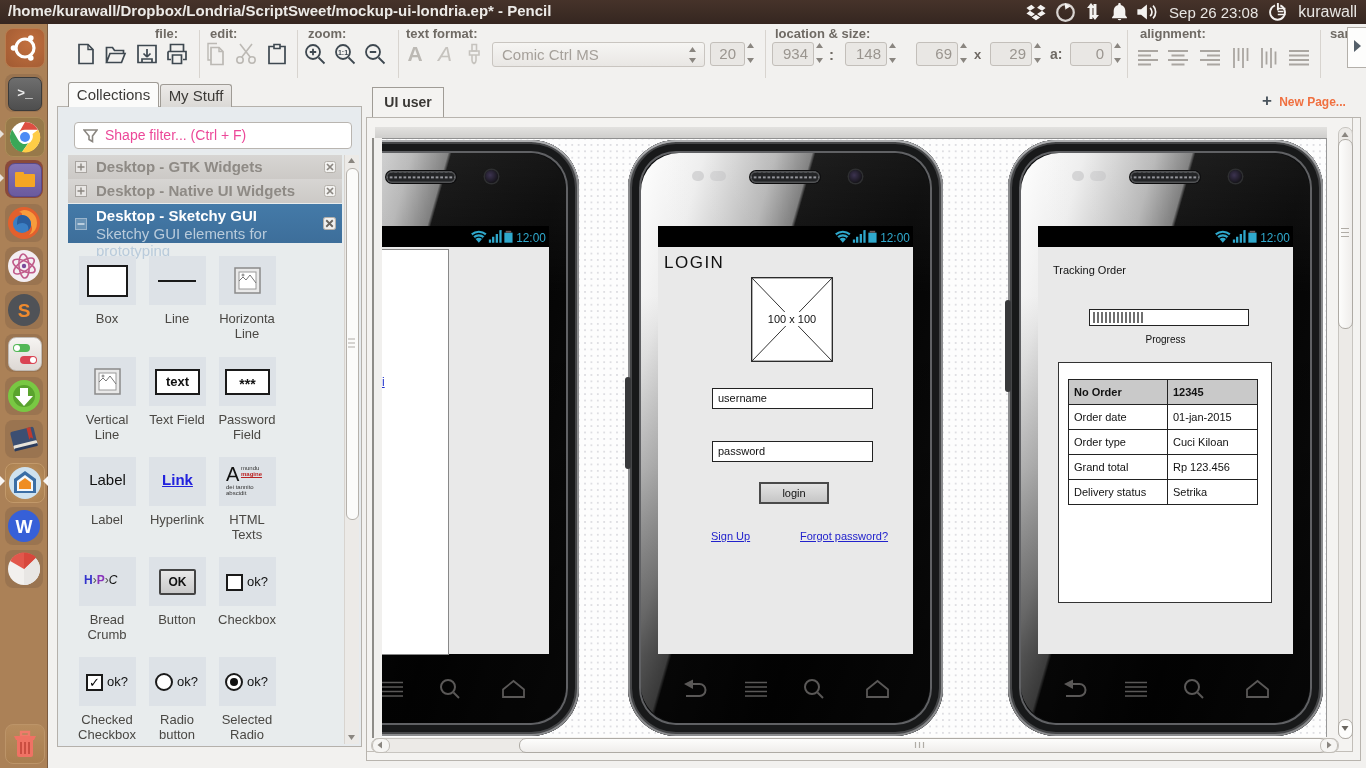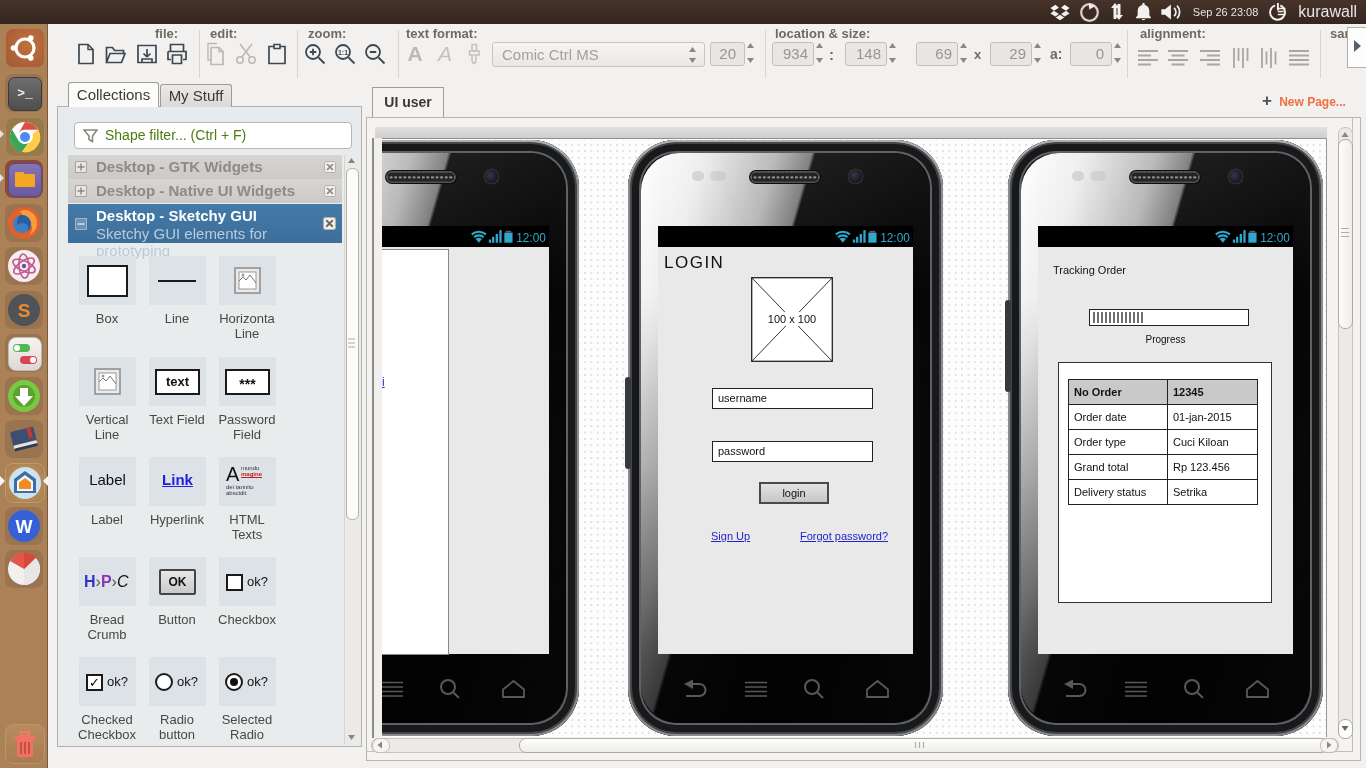--- a/index.html
+++ b/index.html
@@ -4,40 +4,40 @@
 <style>
   html,body{margin:0;padding:0;}
   #app{position:relative;width:1366px;height:768px;overflow:hidden;
     font-family:"Liberation Sans",sans-serif;background:#f2f1ef;}
   .abs{position:absolute;}
   
   #toppanel{left:0;top:0;width:1366px;height:24px;
     background:linear-gradient(#46332a,#352620);color:#e9e7e4;}
   #title{left:8px;top:2px;font-size:15px;font-weight:bold;color:#eceae7;}
   #tray{right:9px;top:0;height:24px;display:flex;align-items:center;gap:9px;color:#f2f0ee;}
-  #tray .txt{font-size:11px;color:#e8e6e3;}
+  #tray .txt{font-size:15px;color:#e8e6e3;}
   
   #toolbar{left:48px;top:24px;width:1318px;height:61px;background:#f2f1ef;}
   .tlabel{position:absolute;top:2px;font-size:13px;font-weight:bold;color:#6f6a64;}
   .tsep{position:absolute;top:6px;width:1px;height:48px;background:#d8d4cf;}
   .ticon{position:absolute;top:18px;width:24px;height:24px;}
   .spin{position:absolute;border:1px solid #c3bfba;border-radius:3px;background:#e9e7e4;
     color:#9a958f;font-size:15px;text-align:right;line-height:22px;}
   .spinarr{position:absolute;width:13px;height:24px;}
   .combo{position:absolute;border:1px solid #c9c5c0;border-radius:3px;
     background:linear-gradient(#f6f5f3,#e9e7e4);color:#a5a09a;font-size:15px;}
   
   #launcher{left:0;top:24px;width:48px;height:744px;background:#ab8157;}
   .ltile{position:absolute;left:5px;width:38px;height:38px;border-radius:8px;}
   
   .tab{position:absolute;border:1px solid #9f9b95;border-bottom:none;font-size:15px;
     color:#3c3a37;text-align:center;}
   #panelbox{left:57px;top:106px;width:303px;height:639px;border:1px solid #b5b1ab;background:#e7ebee;}
   #search{left:74px;top:122px;width:276px;height:25px;border:1px solid #b9b5b0;border-radius:4px;
-    background:#fff;color:#4d7c0f;font-size:14px;line-height:25px;}
+    background:#fff;color:#ec4899;font-size:14px;line-height:25px;}
   .chead{position:absolute;left:68px;width:274px;height:24px;background:linear-gradient(#d7d5d3,#ccc9c6);
     color:#8e8a85;font-weight:bold;font-size:15px;line-height:24px;}
   .item-tile{position:absolute;width:57px;height:49px;background:#dde2e7;}
   .item-label{position:absolute;width:70px;text-align:center;font-size:13px;color:#4a4844;line-height:15px;}
   
   #tabuser{left:372px;top:87px;width:70px;height:29px;background:#f4f3f1;border:1px solid #a09c96;
     border-bottom:none;font-size:14px;font-weight:bold;color:#3a3835;line-height:28px;text-align:center;}
   #newpage{left:1262px;top:91px;font-size:13px;font-weight:bold;color:#e0582e;white-space:nowrap;}
   #page{left:382px;top:138px;width:944px;height:598px;background:#fdfdfd;
     background-image:radial-gradient(circle at 1px 1px,#dedee2 0.9px,transparent 1.15px);
@@ -68,20 +68,21 @@
   .mfield{position:absolute;background:#fff;border:1px solid #222;font-size:11px;color:#111;}
   .mlink{position:absolute;color:#2222cc;text-decoration:underline;font-size:11px;}
   .mtable{border-collapse:collapse;font-size:11px;color:#111;}
   .mtable td{border:1px solid #222;height:24px;padding:0 0 0 5px;background:#fff;}
   .mtable tr.hd td{background:#c9c9c9;font-weight:bold;}
 </style>
 </head>
 <body>
 <div id="app">
   <div class="abs" id="toppanel">
+    <div class="abs" id="title">/home/kurawall/Dropbox/Londria/ScriptSweet/mockup-ui-londria.ep* - Pencil</div>
     <div class="abs" id="tray">
       <svg width="20" height="17" viewBox="0 0 18 16">
           <path fill="#f4f2f0" d="M4.7.8 0 3.8l3.3 2.6L8 3.5zM13.3.8 18 3.8l-3.3 2.6L10 3.5zM3.3 6.4 8 9.4l-3.3 2.4L0 8.9zM14.7 6.4 10 9.4l3.3 2.4L18 8.9zM5 12.6l4-2.6 4 2.6-4 2.7z"></path>
         </svg>
       <svg width="21" height="21" viewBox="0 0 19 19">
           <g fill="none" stroke="#f4f2f0" stroke-width="2">
             <circle cx="9.5" cy="9.5" r="7.5" opacity=".85"></circle>
           </g>
           <path fill="#f4f2f0" d="M9 1 14 4 9 7z"></path>
           <path fill="#3a2b21" d="M9.5 5a4.5 4.5 0 1 0 4.5 4.5L11 9.5a2.5 2.5 0 1 1-1.5-2.3z" opacity=".55"></path>
@@ -476,21 +477,21 @@
     <div class="item-tile" style="left:219px;top:457px;">
       <div style="position:absolute;left:7px;top:6px;font-size:20px;color:#111;">A</div>
       <div style="position:absolute;left:22px;top:8px;font-size:6px;color:#333;">mundu<br><span style="color:#bb2222;text-decoration:underline;font-weight:bold;">magine</span></div>
       <div style="position:absolute;left:7px;top:27px;font-size:6px;color:#333;">dei tannito<br>abscidit</div>
     </div>
     <div class="item-label" style="left:72px;top:512px;">Label</div>
     <div class="item-label" style="left:142px;top:512px;">Hyperlink</div>
     <div class="item-label" style="left:212px;top:512px;">HTML<br>Texts</div>
 
     <div class="item-tile" style="left:79px;top:557px;">
-      <div style="position:absolute;left:5px;top:16px;width:52px;font-size:16px;"><span style="color:#3333cc;font-weight:bold;">H</span><span style="color:#555;">›</span><span style="color:#8833bb;font-weight:bold;">P</span><span style="color:#555;">›</span><span style="color:#111;font-style:italic;">C</span></div>
+      <div style="position:absolute;left:5px;top:16px;width:52px;font-size:12px;"><span style="color:#3333cc;font-weight:bold;">H</span><span style="color:#555;">›</span><span style="color:#8833bb;font-weight:bold;">P</span><span style="color:#555;">›</span><span style="color:#111;font-style:italic;">C</span></div>
     </div>
     <div class="item-tile" style="left:149px;top:557px;">
       <div style="position:absolute;left:10px;top:12px;width:33px;height:22px;background:linear-gradient(#e8e8e8,#c9c9c9);border:2px solid #444;border-radius:2px;font-size:12px;font-weight:bold;line-height:22px;text-align:center;color:#111;">OK</div>
     </div>
     <div class="item-tile" style="left:219px;top:557px;">
       <div style="position:absolute;left:7px;top:17px;width:13px;height:13px;background:#fff;border:2px solid #1a1a1a;"></div>
       <div style="position:absolute;left:28px;top:17px;font-size:13px;color:#111;">ok?</div>
     </div>
     <div class="item-label" style="left:72px;top:612px;">Bread<br>Crumb</div>
     <div class="item-label" style="left:142px;top:612px;">Button</div>

